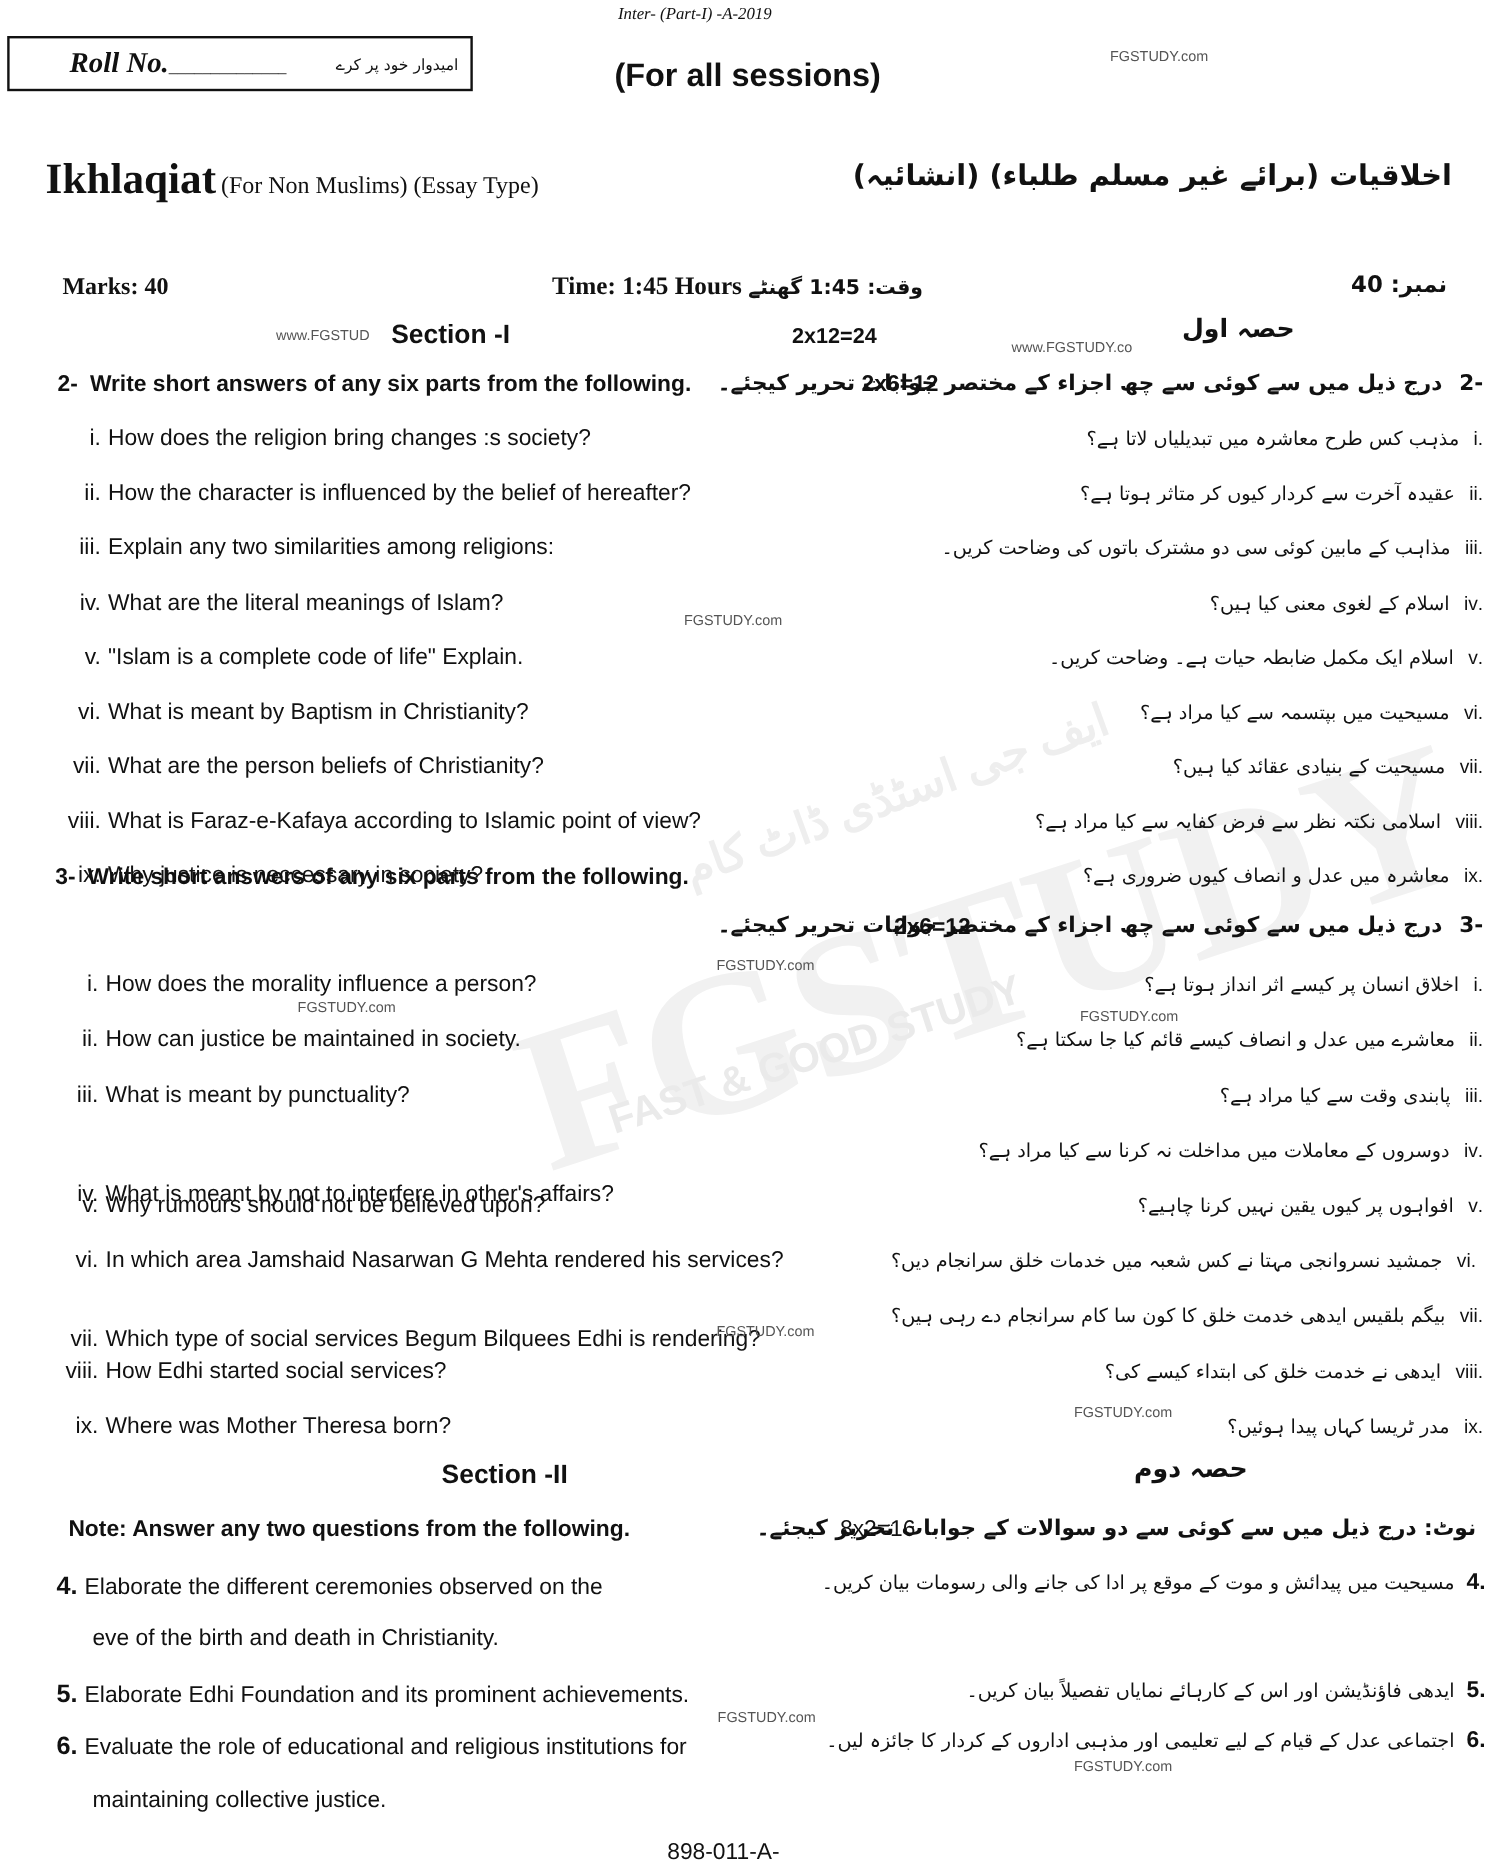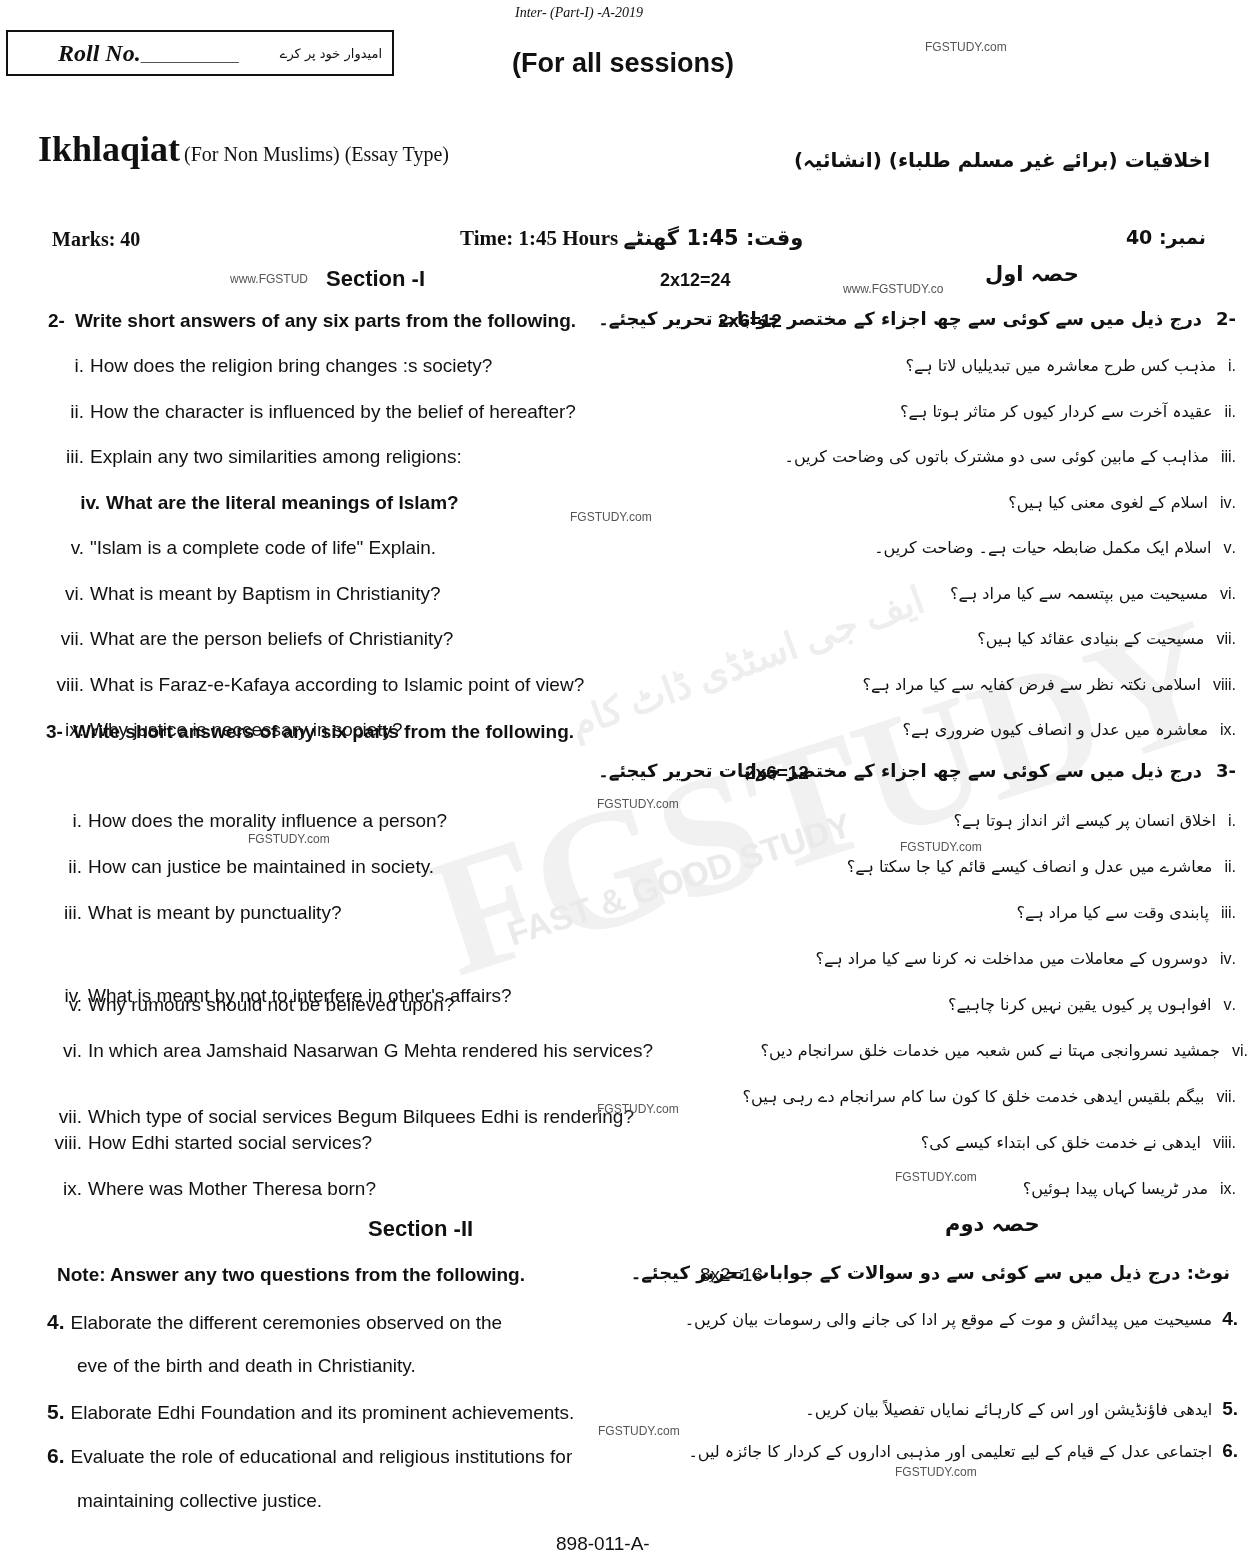--- a/index.html
+++ b/index.html
@@ -31,26 +31,26 @@
   <span class="lbl"><span>Roll No.</span><span style="font-size:14px;font-style:normal;font-weight:normal;">______________</span></span>
   <span class="ur urdu">امیدوار خود پر کرے</span>
 </div>
 <div class="abs sans" style="left:512px;top:48px;font-size:27px;font-weight:bold;">(For all sessions)</div>
 <div class="abs wm" style="left:925px;top:40px;">FGSTUDY.com</div>
 
 <div class="abs serif" style="left:38px;top:128px;">
   <span style="font-size:36px;font-weight:bold;">Ikhlaqiat</span>
   <span style="font-size:20px;">(For Non Muslims) (Essay Type)</span>
 </div>
-<div class="abs urdu" style="right:40px;top:148px;font-size:20px;font-weight:bold;">اخلاقیات (برائے غیر مسلم طلباء) (انشائیہ)</div>
+<div class="abs urdu" style="right:40px;top:132px;font-size:24px;font-weight:bold;">اخلاقیات (برائے غیر مسلم طلباء) (انشائیہ)</div>
 
 <div class="abs serif" style="left:52px;top:228px;font-size:20px;font-weight:bold;">Marks: 40</div>
 <div class="abs serif" style="left:460px;top:226px;font-size:21px;font-weight:bold;">
   <span>Time: 1:45 Hours</span>
-  <span class="urdu" style="font-size:21px;display:inline-block;text-align:right;">وقت: 1:45 گھنٹے</span>
+  <span class="urdu" style="font-size:17px;display:inline-block;text-align:right;">وقت: 1:45 گھنٹے</span>
 </div>
 <div class="abs urdu" style="right:44px;top:226px;font-size:19px;font-weight:bold;">نمبر: 40</div>
 
 <div class="abs wm" style="left:230px;top:272px;">www.FGSTUD</div>
 <div class="abs sans" style="left:326px;top:266px;font-size:22px;font-weight:bold;">Section -I</div>
 <div class="abs sans" style="left:660px;top:270px;font-size:18px;font-weight:bold;">2x12=24</div>
 <div class="abs wm" style="left:843px;top:282px;">www.FGSTUDY.co</div>
 <div class="abs urdu" style="left:985px;top:262px;font-size:21px;font-weight:bold;">حصہ اول</div>
 
 <div class="abs qh" style="left:48px;top:310px;">
@@ -61,21 +61,21 @@
   <span style="margin-left:14px;">-2</span><span>درج ذیل میں سے کوئی سے چھ اجزاء کے مختصر جوابات تحریر کیجئے۔</span>
 </div>
 
 <div id="q2-list">
     <div class="abs q" style="left: 48px; top: 355px;"><span class="num" style="width:36px">i.</span><span>How does the religion bring changes :s society?</span></div>
     <div class="abs urdu u" style="right: 14px; top: 356px;"><span style="margin-left:12px;font-family:'Liberation Sans',sans-serif;font-size:16px;">.i</span><span>مذہب کس طرح معاشرہ میں تبدیلیاں لاتا ہے؟</span></div>
     <div class="abs q" style="left: 48px; top: 400.5px;"><span class="num" style="width:36px">ii.</span><span>How the character is influenced by the belief of hereafter?</span></div>
     <div class="abs urdu u" style="right: 14px; top: 401.5px;"><span style="margin-left:12px;font-family:'Liberation Sans',sans-serif;font-size:16px;">.ii</span><span>عقیدہ آخرت سے کردار کیوں کر متاثر ہوتا ہے؟</span></div>
     <div class="abs q" style="left: 48px; top: 446px;"><span class="num" style="width:36px">iii.</span><span>Explain any two similarities among religions:</span></div>
     <div class="abs urdu u" style="right: 14px; top: 447px;"><span style="margin-left:12px;font-family:'Liberation Sans',sans-serif;font-size:16px;">.iii</span><span>مذاہب کے مابین کوئی سی دو مشترک باتوں کی وضاحت کریں۔</span></div>
-    <div class="abs q" style="left: 64px; top: 491.5px; font-weight: bold;"><span class="num" style="width:36px">iv.</span><span>What are the literal meanings of Islam?</span></div>
+    <div class="abs q" style="left: 48px; top: 491.5px;"><span class="num" style="width:36px">iv.</span><span>What are the literal meanings of Islam?</span></div>
     <div class="abs urdu u" style="right: 14px; top: 492.5px;"><span style="margin-left:12px;font-family:'Liberation Sans',sans-serif;font-size:16px;">.iv</span><span>اسلام کے لغوی معنی کیا ہیں؟</span></div>
     <div class="abs q" style="left: 48px; top: 537px;"><span class="num" style="width:36px">v.</span><span>"Islam is a complete code of life" Explain.</span></div>
     <div class="abs urdu u" style="right: 14px; top: 538px;"><span style="margin-left:12px;font-family:'Liberation Sans',sans-serif;font-size:16px;">.v</span><span>اسلام ایک مکمل ضابطہ حیات ہے۔ وضاحت کریں۔</span></div>
     <div class="abs q" style="left: 48px; top: 582.5px;"><span class="num" style="width:36px">vi.</span><span>What is meant by Baptism in Christianity?</span></div>
     <div class="abs urdu u" style="right: 14px; top: 583.5px;"><span style="margin-left:12px;font-family:'Liberation Sans',sans-serif;font-size:16px;">.vi</span><span>مسیحیت میں بپتسمہ سے کیا مراد ہے؟</span></div>
     <div class="abs q" style="left: 48px; top: 628px;"><span class="num" style="width:36px">vii.</span><span>What are the person beliefs of Christianity?</span></div>
     <div class="abs urdu u" style="right: 14px; top: 629px;"><span style="margin-left:12px;font-family:'Liberation Sans',sans-serif;font-size:16px;">.vii</span><span>مسیحیت کے بنیادی عقائد کیا ہیں؟</span></div>
     <div class="abs q" style="left: 48px; top: 673.5px;"><span class="num" style="width:36px">viii.</span><span>What is Faraz-e-Kafaya according to Islamic point of view?</span></div>
     <div class="abs urdu u" style="right: 14px; top: 674.5px;"><span style="margin-left:12px;font-family:'Liberation Sans',sans-serif;font-size:16px;">.viii</span><span>اسلامی نکتہ نظر سے فرض کفایہ سے کیا مراد ہے؟</span></div>
     <div class="abs q" style="left: 48px; top: 719px;"><span class="num" style="width:36px">ix.</span><span>Why justice is neccessary in society?</span></div>
@@ -95,21 +95,21 @@
     <div class="abs urdu u" style="right: 14px; top: 811px;"><span style="margin-left:12px;font-family:'Liberation Sans',sans-serif;font-size:16px;">.i</span><span>اخلاق انسان پر کیسے اثر انداز ہوتا ہے؟</span></div>
     <div class="abs q" style="left: 46px; top: 856px;"><span class="num" style="width:36px">ii.</span><span>How can justice be maintained in society.</span></div>
     <div class="abs urdu u" style="right: 14px; top: 857px;"><span style="margin-left:12px;font-family:'Liberation Sans',sans-serif;font-size:16px;">.ii</span><span>معاشرے میں عدل و انصاف کیسے قائم کیا جا سکتا ہے؟</span></div>
     <div class="abs q" style="left: 46px; top: 902px;"><span class="num" style="width:36px">iii.</span><span>What is meant by punctuality?</span></div>
     <div class="abs urdu u" style="right: 14px; top: 903px;"><span style="margin-left:12px;font-family:'Liberation Sans',sans-serif;font-size:16px;">.iii</span><span>پابندی وقت سے کیا مراد ہے؟</span></div>
     <div class="abs q" style="left: 46px; top: 948px; margin-top: 37px;"><span class="num" style="width:36px">iv.</span><span>What is meant by not to interfere in other's affairs?</span></div>
     <div class="abs urdu u" style="right: 14px; top: 949px;"><span style="margin-left:12px;font-family:'Liberation Sans',sans-serif;font-size:16px;">.iv</span><span>دوسروں کے معاملات میں مداخلت نہ کرنا سے کیا مراد ہے؟</span></div>
     <div class="abs q" style="left: 46px; top: 994px;"><span class="num" style="width:36px">v.</span><span>Why rumours should not be believed upon?</span></div>
     <div class="abs urdu u" style="right: 14px; top: 995px;"><span style="margin-left:12px;font-family:'Liberation Sans',sans-serif;font-size:16px;">.v</span><span>افواہوں پر کیوں یقین نہیں کرنا چاہیے؟</span></div>
     <div class="abs q" style="left: 46px; top: 1040px;"><span class="num" style="width:36px">vi.</span><span>In which area Jamshaid Nasarwan G Mehta rendered his services?</span></div>
-    <div class="abs urdu u" style="right: 2px; top: 1041px; text-align: right;"><span style="margin-left:12px;font-family:'Liberation Sans',sans-serif;font-size:16px;">.vi</span><span>جمشید نسروانجی مہتا نے کس شعبہ میں خدمات خلق سرانجام دیں؟</span></div>
+    <div class="abs urdu u" style="right: 20px; top: 1041px; text-align: right;"><span style="margin-left:12px;font-family:'Liberation Sans',sans-serif;font-size:16px;">.vi</span><span>جمشید نسروانجی مہتا نے کس شعبہ میں خدمات خلق سرانجام دیں؟</span></div>
     <div class="abs q" style="left: 46px; top: 1086px; margin-top: 20px;"><span class="num" style="width:36px">vii.</span><span>Which type of social services Begum Bilquees Edhi is rendering?</span></div>
     <div class="abs urdu u" style="right: 14px; top: 1087px;"><span style="margin-left:12px;font-family:'Liberation Sans',sans-serif;font-size:16px;">.vii</span><span>بیگم بلقیس ایدھی خدمت خلق کا کون سا کام سرانجام دے رہی ہیں؟</span></div>
     <div class="abs q" style="left: 46px; top: 1132px;"><span class="num" style="width:36px">viii.</span><span>How Edhi started social services?</span></div>
     <div class="abs urdu u" style="right: 14px; top: 1133px;"><span style="margin-left:12px;font-family:'Liberation Sans',sans-serif;font-size:16px;">.viii</span><span>ایدھی نے خدمت خلق کی ابتداء کیسے کی؟</span></div>
     <div class="abs q" style="left: 46px; top: 1178px;"><span class="num" style="width:36px">ix.</span><span>Where was Mother Theresa born?</span></div>
     <div class="abs urdu u" style="right: 14px; top: 1179px;"><span style="margin-left:12px;font-family:'Liberation Sans',sans-serif;font-size:16px;">.ix</span><span>مدر ٹریسا کہاں پیدا ہوئیں؟</span></div>
   </div>
 
 <div class="abs wm" style="left:570px;top:510px;">FGSTUDY.com</div>
 <div class="abs wm" style="left:597px;top:797px;">FGSTUDY.com</div>

